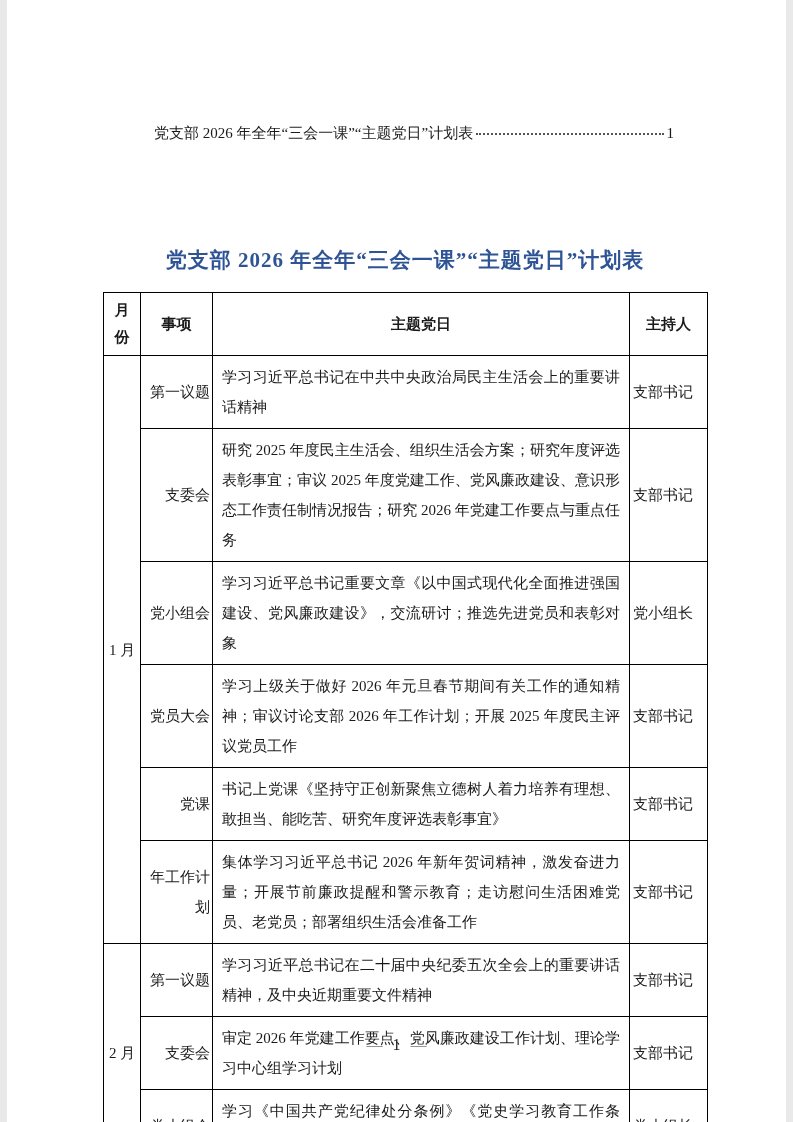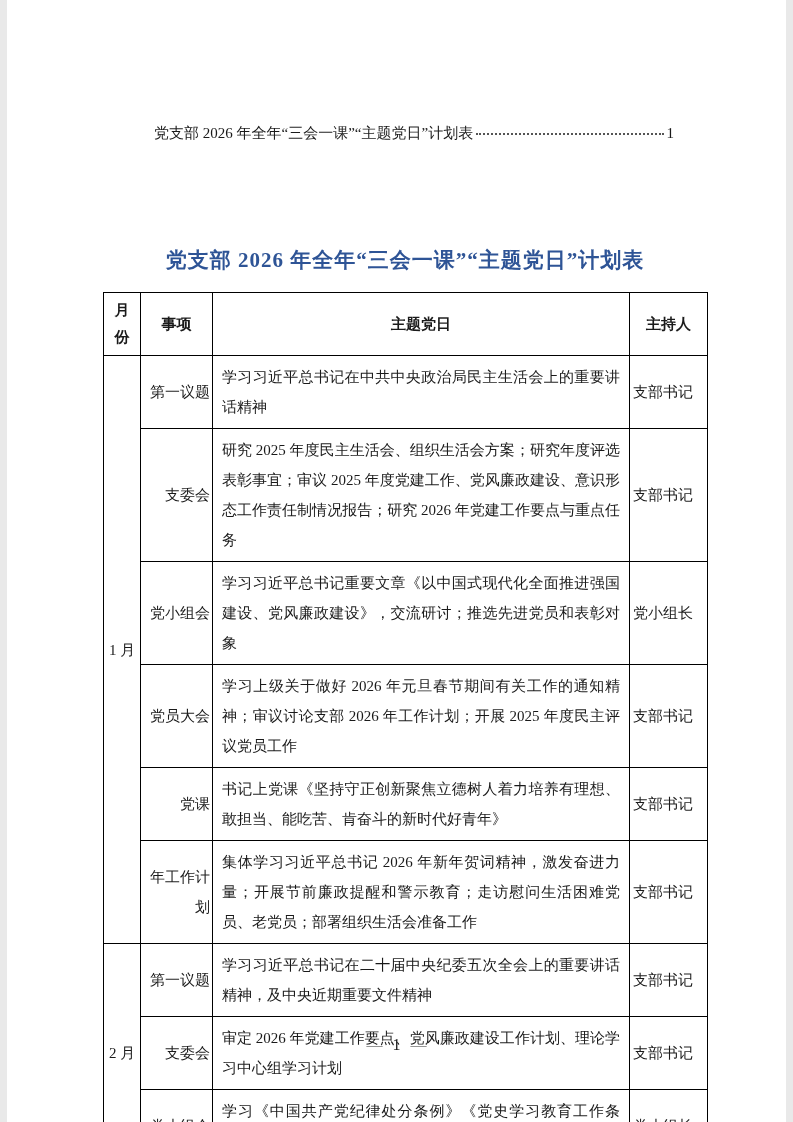--- a/index.html
+++ b/index.html
@@ -152,21 +152,21 @@
         <td class="cell-content">学习习近平总书记重要文章《以中国式现代化全面推进强国建设、党风廉政建设》，交流研讨；推选先进党员和表彰对象</td>
         <td class="cell-host">党小组长</td>
       </tr>
       <tr>
         <td class="cell-item">党员大会</td>
         <td class="cell-content">学习上级关于做好 2026 年元旦春节期间有关工作的通知精神；审议讨论支部 2026 年工作计划；开展 2025 年度民主评议党员工作</td>
         <td class="cell-host">支部书记</td>
       </tr>
       <tr>
         <td class="cell-item">党课</td>
-        <td class="cell-content">书记上党课《坚持守正创新聚焦立德树人着力培养有理想、敢担当、能吃苦、肯奋斗的新时代好青年》</td>
+        <td class="cell-content">书记上党课《坚持守正创新聚焦立德树人着力培养有理想、敢担当、能吃苦、研究年度评选表彰事宜》</td>
         <td class="cell-host">支部书记</td>
       </tr>
       <tr>
         <td class="cell-item">年工作计划</td>
         <td class="cell-content">集体学习习近平总书记 2026 年新年贺词精神，激发奋进力量；开展节前廉政提醒和警示教育；走访慰问生活困难党员、老党员；部署组织生活会准备工作</td>
         <td class="cell-host">支部书记</td>
       </tr>
       <tr>
         <td class="cell-month" rowspan="3">2 月</td>
         <td class="cell-item">第一议题</td>

